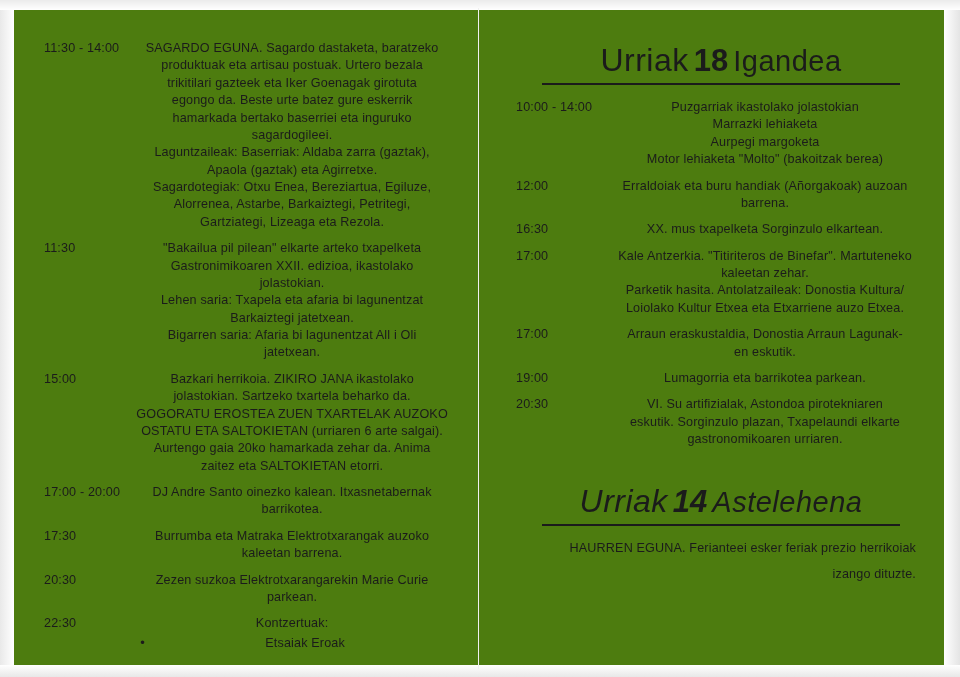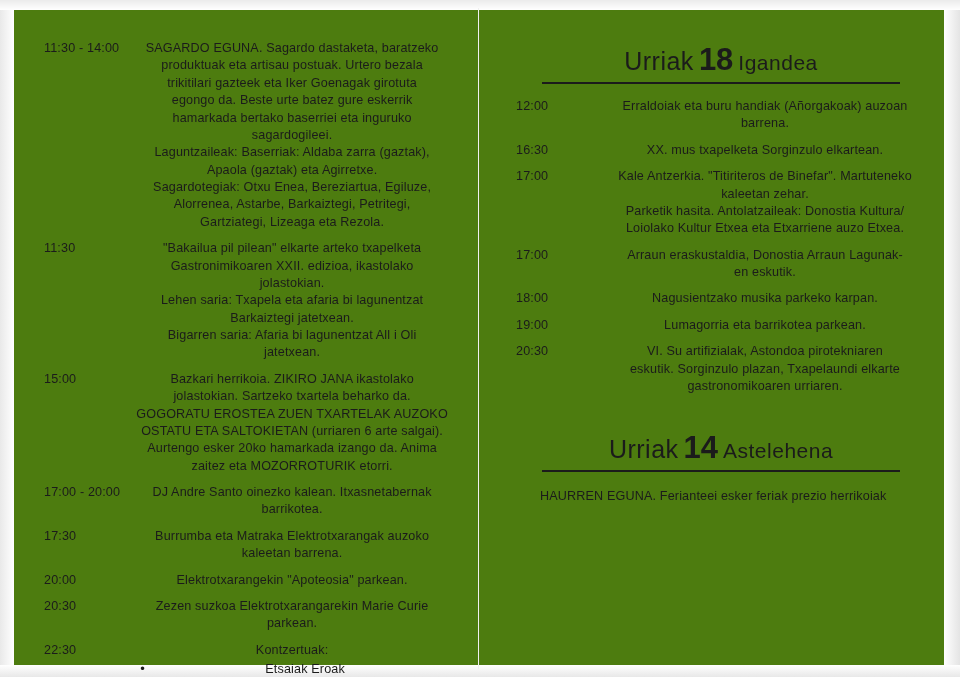--- a/index.html
+++ b/index.html
@@ -120,43 +120,43 @@
   }
   .day-head .rule {
     position: absolute;
     left: 26px;
     right: 26px;
     bottom: 0;
     height: 2px;
     background: #1b1b1b;
   }
   .day-head .kw1 {
-    font-size: 25px;
+    font-size: 32px;
     letter-spacing: 0.5px;
   }
   .day-head .num {
     font-size: 31px;
     font-weight: bold;
     padding: 0 5px;
   }
   .day-head .kw2 {
-    font-size: 21px;
+    font-size: 29px;
     letter-spacing: 0.5px;
   }
 
   .head-13 { margin-top: 2px; }
-  .head-14 { margin-top: 26px; }
+  .head-14 { margin-top: 26px; font-style: italic; }
 
   .closing {
     margin: 14px 2px 0 8px;
     font-size: 12.6px;
     line-height: 1.4;
     letter-spacing: 0.15px;
   }
-  .closing p { margin: 16px; }
+  .closing p { margin: 8px; text-align: right; }
 </style>
 </head>
 <body>
 
 <div class="page">
   <div class="scan-edge-left"></div>
   <div class="scan-edge-right"></div>
   <div class="scan-edge-top"></div>
   <div class="scan-edge-bottom"></div>
   <div class="fold"></div>
@@ -197,48 +197,40 @@
             </td>
           </tr>
           <tr>
             <td class="time">15:00</td>
             <td class="desc">
               <div class="lines">
                 <p>Bazkari herrikoia. ZIKIRO JANA ikastolako</p>
                 <p>jolastokian. Sartzeko txartela beharko da.</p>
                 <p>GOGORATU EROSTEA ZUEN TXARTELAK AUZOKO</p>
                 <p>OSTATU ETA SALTOKIETAN (urriaren 6 arte salgai).</p>
-                <p>Aurtengo esker 20ko hamarkada izango da. Anima</p>
-                <p>zaitez eta MOZORROTURIK etorri.</p>
+                <p>Aurtengo gaia 20ko hamarkada zehar da. Anima</p>
+                <p>zaitez eta SALTOKIETAN etorri.</p>
               </div>
             </td>
           </tr>
           <tr>
             <td class="time">17:00 - 20:00</td>
             <td class="desc">
               <div class="lines">
                 <p>DJ Andre Santo oinezko kalean. Itxasnetabernak</p>
                 <p>barrikotea.</p>
               </div>
             </td>
           </tr>
           <tr>
             <td class="time">17:30</td>
             <td class="desc">
               <div class="lines">
                 <p>Burrumba eta Matraka Elektrotxarangak auzoko</p>
                 <p>kaleetan barrena.</p>
-              </div>
-            </td>
-          </tr>
-          <tr>
-            <td class="time">20:00</td>
-            <td class="desc">
-              <div class="lines">
-                <p>Elektrotxarangekin "Apoteosia" parkean.</p>
               </div>
             </td>
           </tr>
           <tr>
             <td class="time">20:30</td>
             <td class="desc">
               <div class="lines">
                 <p>Zezen suzkoa Elektrotxarangarekin Marie Curie</p>
                 <p>parkean.</p>
               </div>
@@ -261,20 +253,31 @@
 
   <div class="col-right">
     <div class="day-head head-13">
       <span class="kw1">Urriak</span><span class="num">18</span><span class="kw2">Igandea</span>
       <div class="rule"></div>
     </div>
 
     <table class="sched">
       <tbody id="right-body">
           <tr>
+            <td class="time">10:00 - 14:00</td>
+            <td class="desc">
+              <div class="lines">
+                <p>Puzgarriak ikastolako jolastokian</p>
+                <p>Marrazki lehiaketa</p>
+                <p>Aurpegi margoketa</p>
+                <p>Motor lehiaketa "Molto" (bakoitzak berea)</p>
+              </div>
+            </td>
+          </tr>
+          <tr>
             <td class="time">12:00</td>
             <td class="desc">
               <div class="lines">
                 <p>Erraldoiak eta buru handiak (Añorgakoak) auzoan</p>
                 <p>barrena.</p>
               </div>
             </td>
           </tr>
           <tr>
             <td class="time">16:30</td>
@@ -298,28 +301,20 @@
           <tr>
             <td class="time">17:00</td>
             <td class="desc">
               <div class="lines">
                 <p>Arraun eraskustaldia, Donostia Arraun Lagunak-</p>
                 <p>en eskutik.</p>
               </div>
             </td>
           </tr>
           <tr>
-            <td class="time">18:00</td>
-            <td class="desc">
-              <div class="lines">
-                <p>Nagusientzako musika parkeko karpan.</p>
-              </div>
-            </td>
-          </tr>
-          <tr>
             <td class="time">19:00</td>
             <td class="desc">
               <div class="lines">
                 <p>Lumagorria eta barrikotea parkean.</p>
               </div>
             </td>
           </tr>
           <tr>
             <td class="time">20:30</td>
             <td class="desc">
@@ -333,15 +328,16 @@
         </tbody>
     </table>
 
     <div class="day-head head-14">
       <span class="kw1">Urriak</span><span class="num">14</span><span class="kw2">Astelehena</span>
       <div class="rule"></div>
     </div>
 
     <div class="closing" id="closing">
         <p>HAURREN EGUNA. Ferianteei esker feriak prezio herrikoiak</p>
+        <p>izango dituzte.</p>
       </div>
   </div>
 </div>
 
 </body></html>

